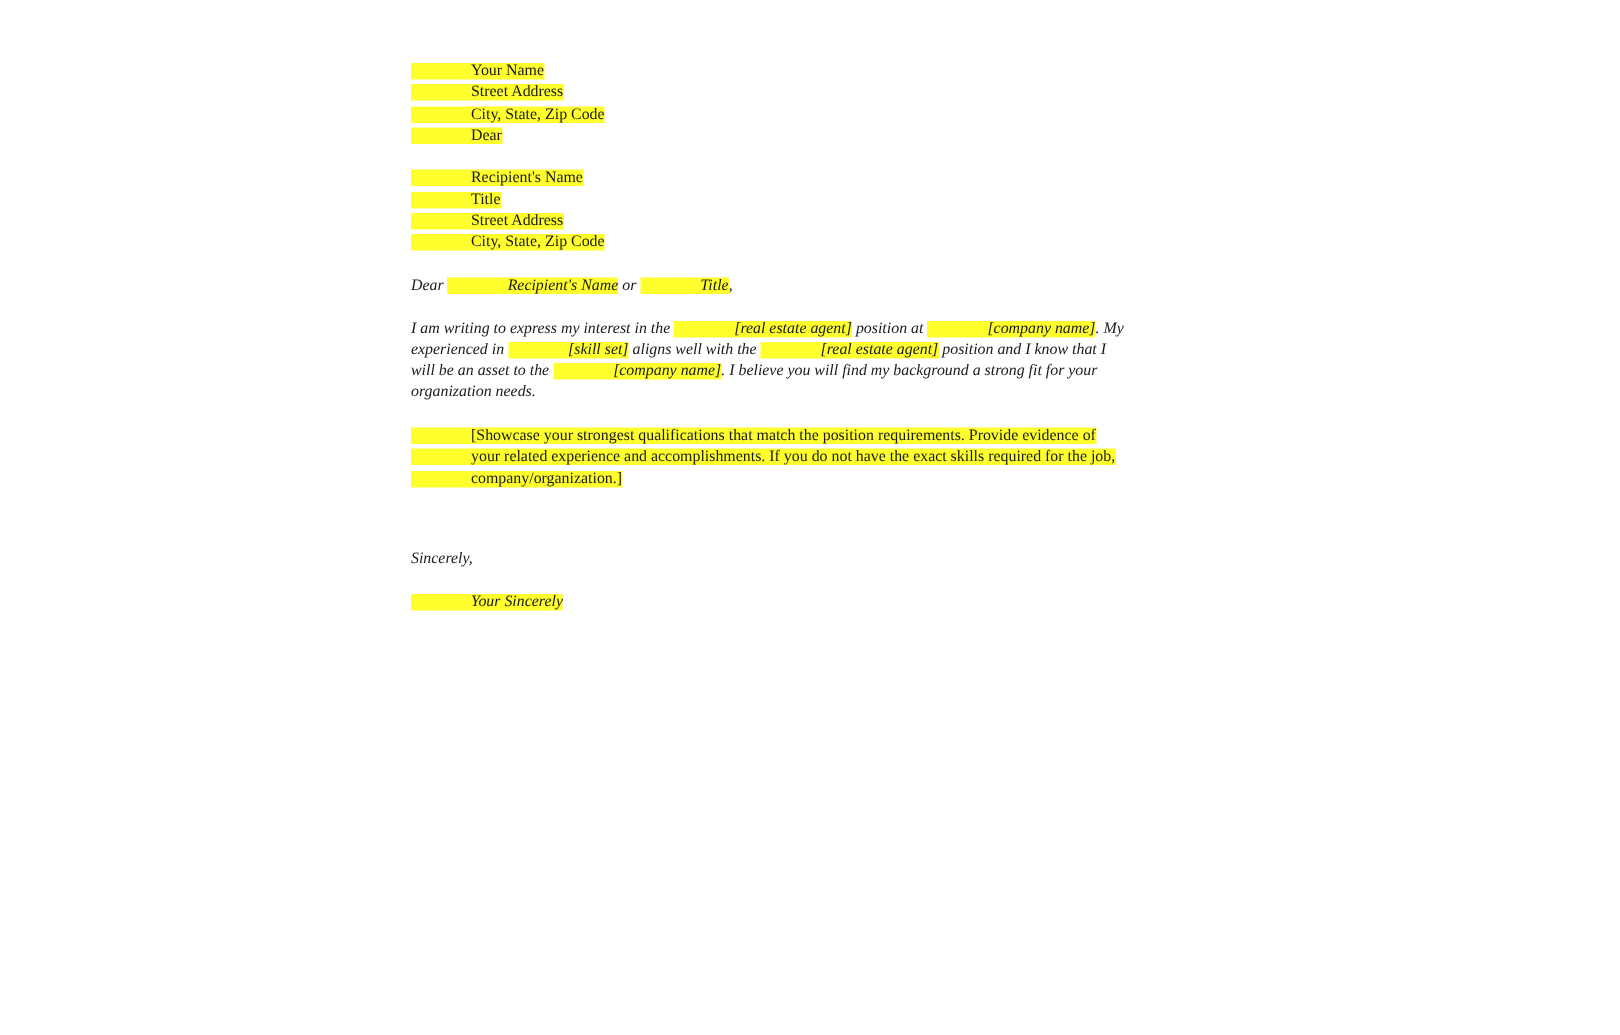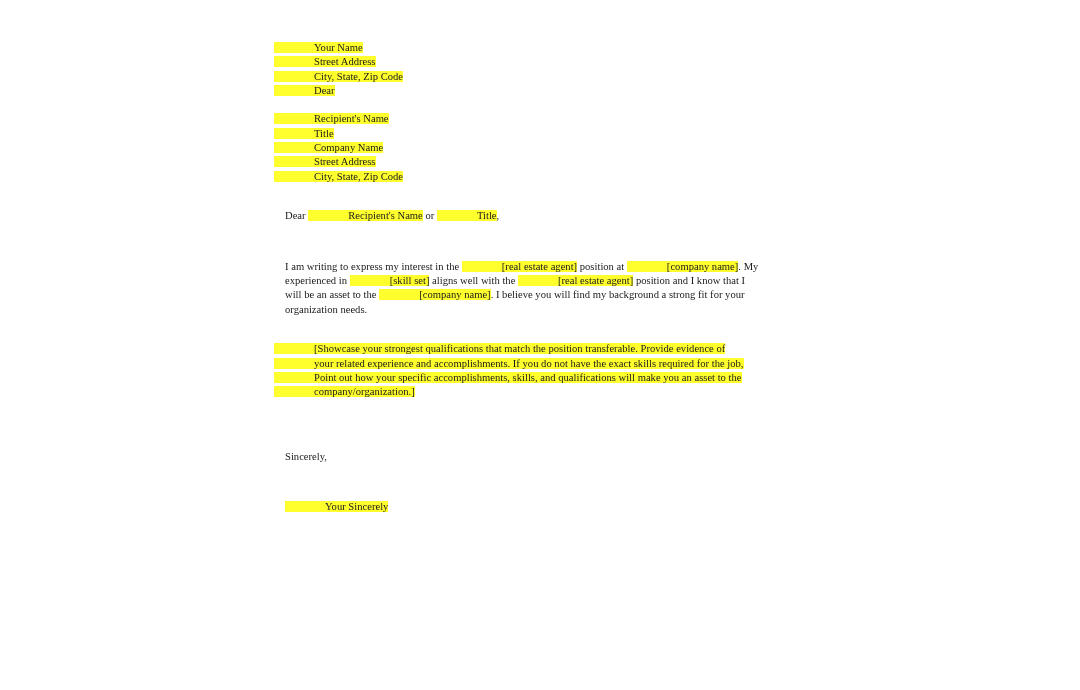--- a/index.html
+++ b/index.html
@@ -24,58 +24,56 @@
       color: #1a1a1a;
     }
     .block { margin: 0; }
     .gap { height: 14.3px; }
     .gap2 { height: 25px; }
     .hl {
       background: #ffff2e;
       padding-left: 40px;
     }
     .line { display: block; white-space: nowrap; }
-    .para { margin: 11px; }
+    .para { margin: 0; font-style: italic; }
   </style>
 </head>
 <body>
 
 <div class="page">
 
   <div class="block">
     <span class="line"><span class="hl">Your Name</span></span>
     <span class="line"><span class="hl">Street Address</span></span>
     <span class="line"><span class="hl">City, State, Zip Code</span></span>
     <span class="line"><span class="hl">Dear</span></span>
   </div>
 
   <div class="gap"></div>
 
   <div class="block">
     <span class="line"><span class="hl">Recipient's Name</span></span>
     <span class="line"><span class="hl">Title</span></span>
-    <span class="line"><span class="hl">Company Name</span></span>
     <span class="line"><span class="hl">Street Address</span></span>
     <span class="line"><span class="hl">City, State, Zip Code</span></span>
   </div>
 
   <div class="gap"></div>
 
   <p class="para"><span>Dear </span><span class="hl">Recipient's Name</span><span> or </span><span class="hl">Title</span><span>,</span></p>
 
   <div class="gap"></div>
 
   <p class="para" style="width:476px;"><span>I am writing to express my interest in the </span><span class="hl">[real estate agent]</span><span> position at </span><span class="hl">[company name]</span><span>. My experienced in </span><span class="hl">[skill set]</span><span> aligns well with the </span><span class="hl">[real estate agent]</span><span> position and I know that I will be an asset to the </span><span class="hl">[company name]</span><span>. I believe you will find my background a strong fit for your organization needs.</span></p>
 
   <div class="gap"></div>
 
   <div class="block">
-    <span class="line"><span class="hl">[Showcase your strongest qualifications that match the position transferable. Provide evidence of</span></span>
+    <span class="line"><span class="hl">[Showcase your strongest qualifications that match the position requirements. Provide evidence of</span></span>
     <span class="line"><span class="hl">your related experience and accomplishments. If you do not have the exact skills required for the job,</span></span>
-    <span class="line"><span class="hl">Point out how your specific accomplishments, skills, and qualifications will make you an asset to the</span></span>
     <span class="line"><span class="hl">company/organization.]</span></span>
   </div>
 
   <div class="gap"></div>
 
 
   <div class="gap2"></div>
 
   <p class="para">Sincerely,</p>
 

